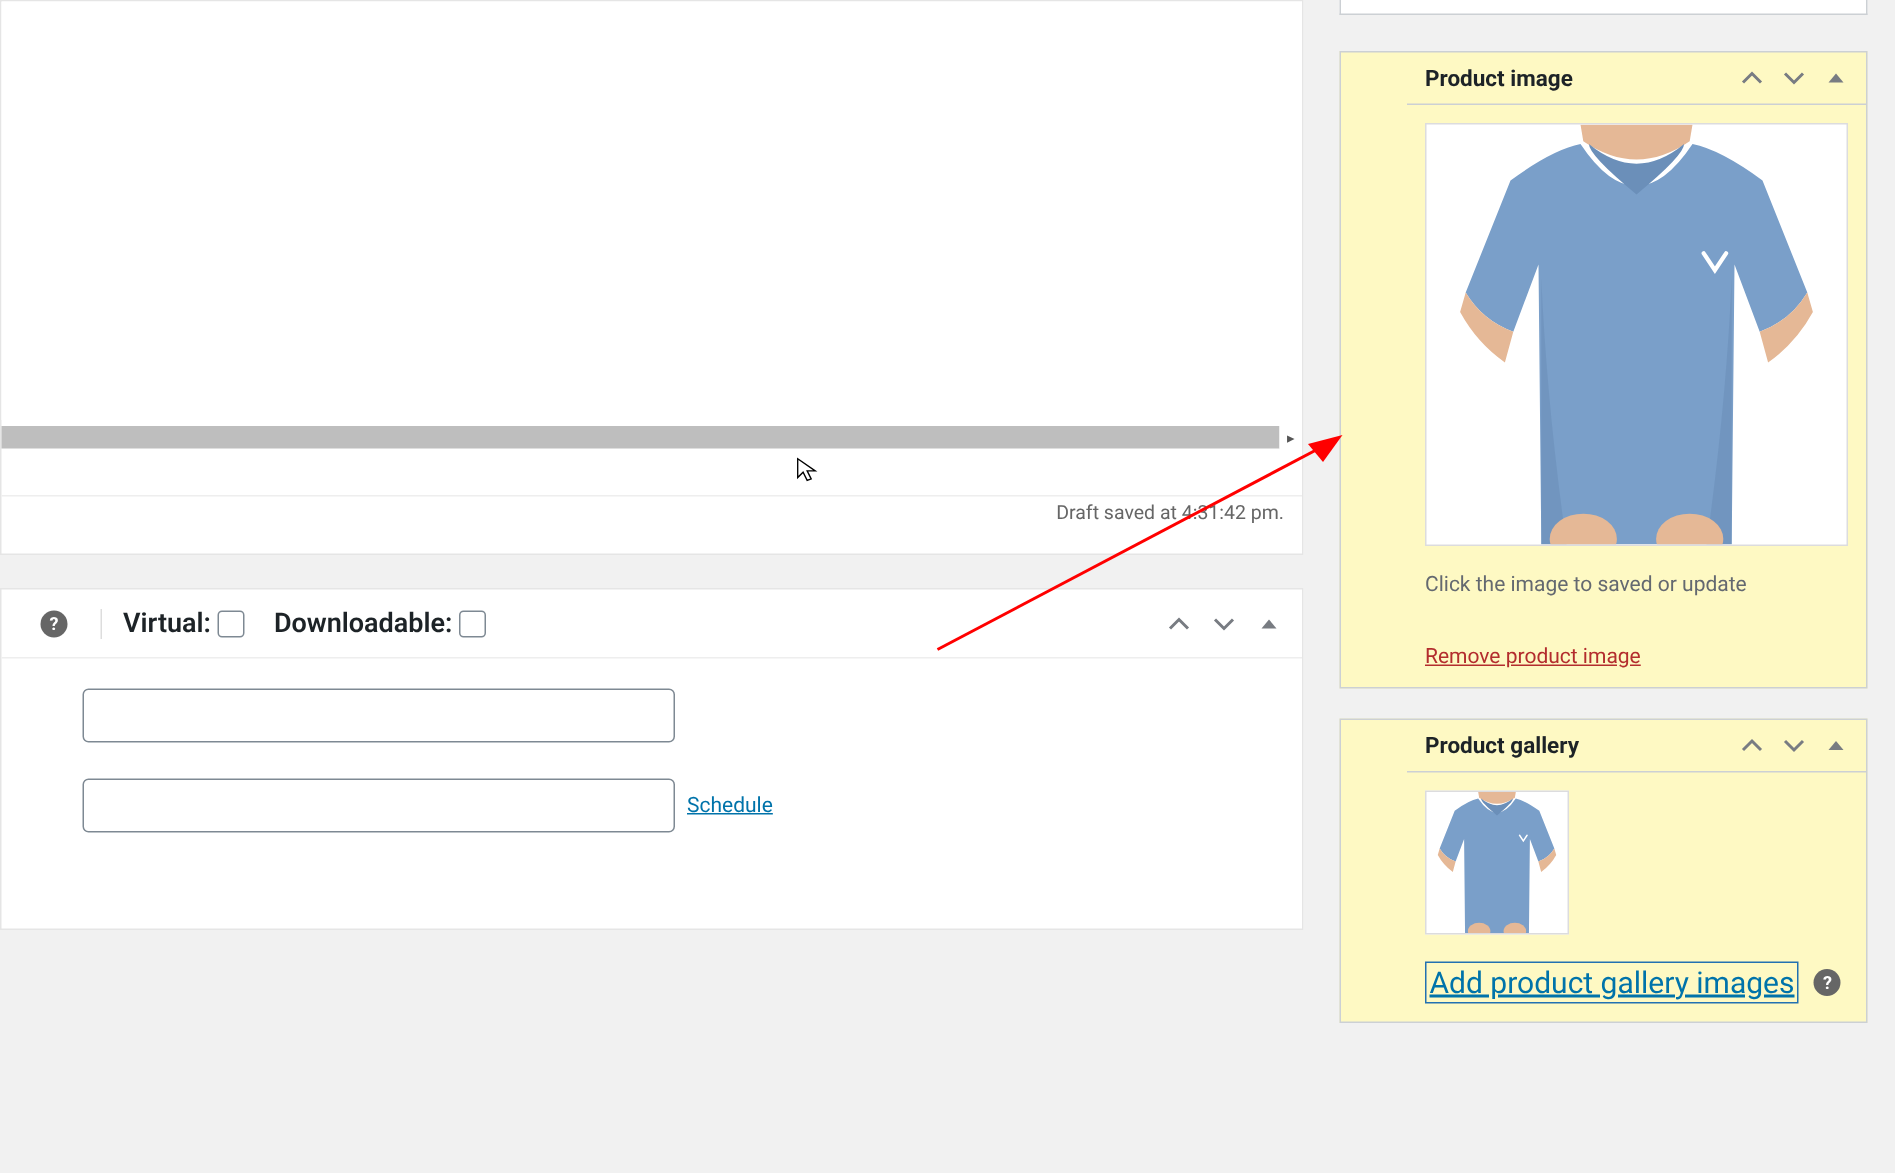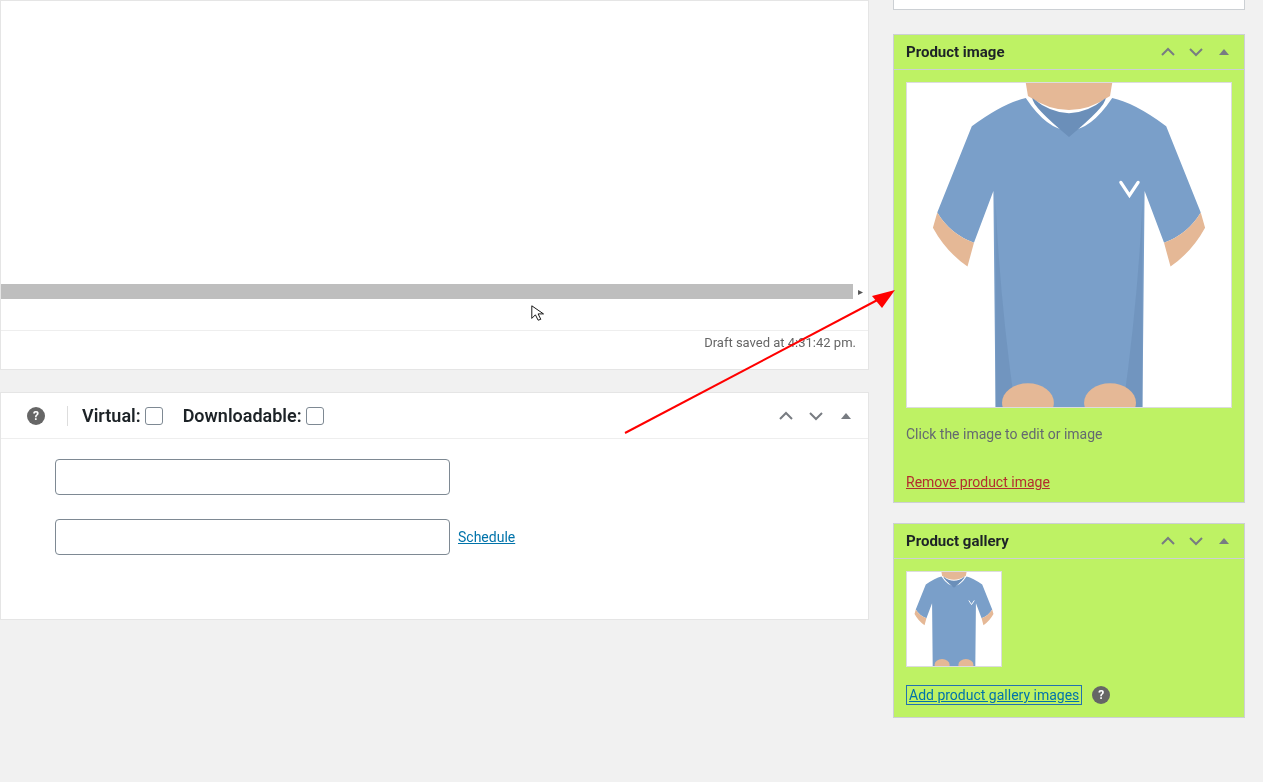--- a/index.html
+++ b/index.html
@@ -155,23 +155,24 @@
 }
 
 .sidebar {
   position: absolute;
   right: 18px;
   top: 0;
   width: 352px;
   height: 782px;
 }
 .sidebox {
-  background: #bef264;
+  background: #fef9c3;
   border: 1px solid #ccd0d4;
   margin-top: 20px;
+  padding-left: 44px;
 }
 .sidebox-header {
   display: flex;
   align-items: center;
   padding: 8px 12px;
   border-bottom: 1px solid #ccd0d4;
 }
 .sidebox-title {
   font-size: 15px;
   font-weight: 700;
@@ -216,21 +217,21 @@
   display: flex;
   align-items: center;
   justify-content: center;
   overflow: hidden;
   background: #fff;
   cursor: pointer;
 }
 .add-gallery-link {
   color: #0073aa;
   text-decoration: underline;
-  font-size: 14px;
+  font-size: 20px;
   border: 1px solid #2271b1;
   padding: 1px 2px;
 }
 .gallery-add-row {
   margin-top: 18px;
   display: flex;
   align-items: center;
   gap: 10px;
 }
 
@@ -344,21 +345,21 @@
 
           <path d="M198 92 L206 104 L214 92" fill="none" stroke="#fff" stroke-width="3" stroke-linecap="round"></path>
 
           <path d="M28 120 Q40 140 62 148 L56 170 Q36 156 24 134 Z" fill="#e5b896"></path>
           <path d="M272 120 Q260 140 238 148 L244 170 Q264 156 276 134 Z" fill="#e5b896"></path>
 
           <ellipse cx="112" cy="296" rx="24" ry="18" fill="#e5b896"></ellipse>
           <ellipse cx="188" cy="296" rx="24" ry="18" fill="#e5b896"></ellipse>
         </svg>
       </div>
-      <div class="hint-text">Click the image to edit or image</div>
+      <div class="hint-text">Click the image to saved or update</div>
       <a class="remove-link">Remove product image</a>
     </div>
   </div>
 
   <div class="sidebox">
     <div class="sidebox-header">
       <span class="sidebox-title">Product gallery</span>
       <div class="sidebox-ctrls">
         <span class="chevron">
           <svg viewBox="0 0 16 16">

